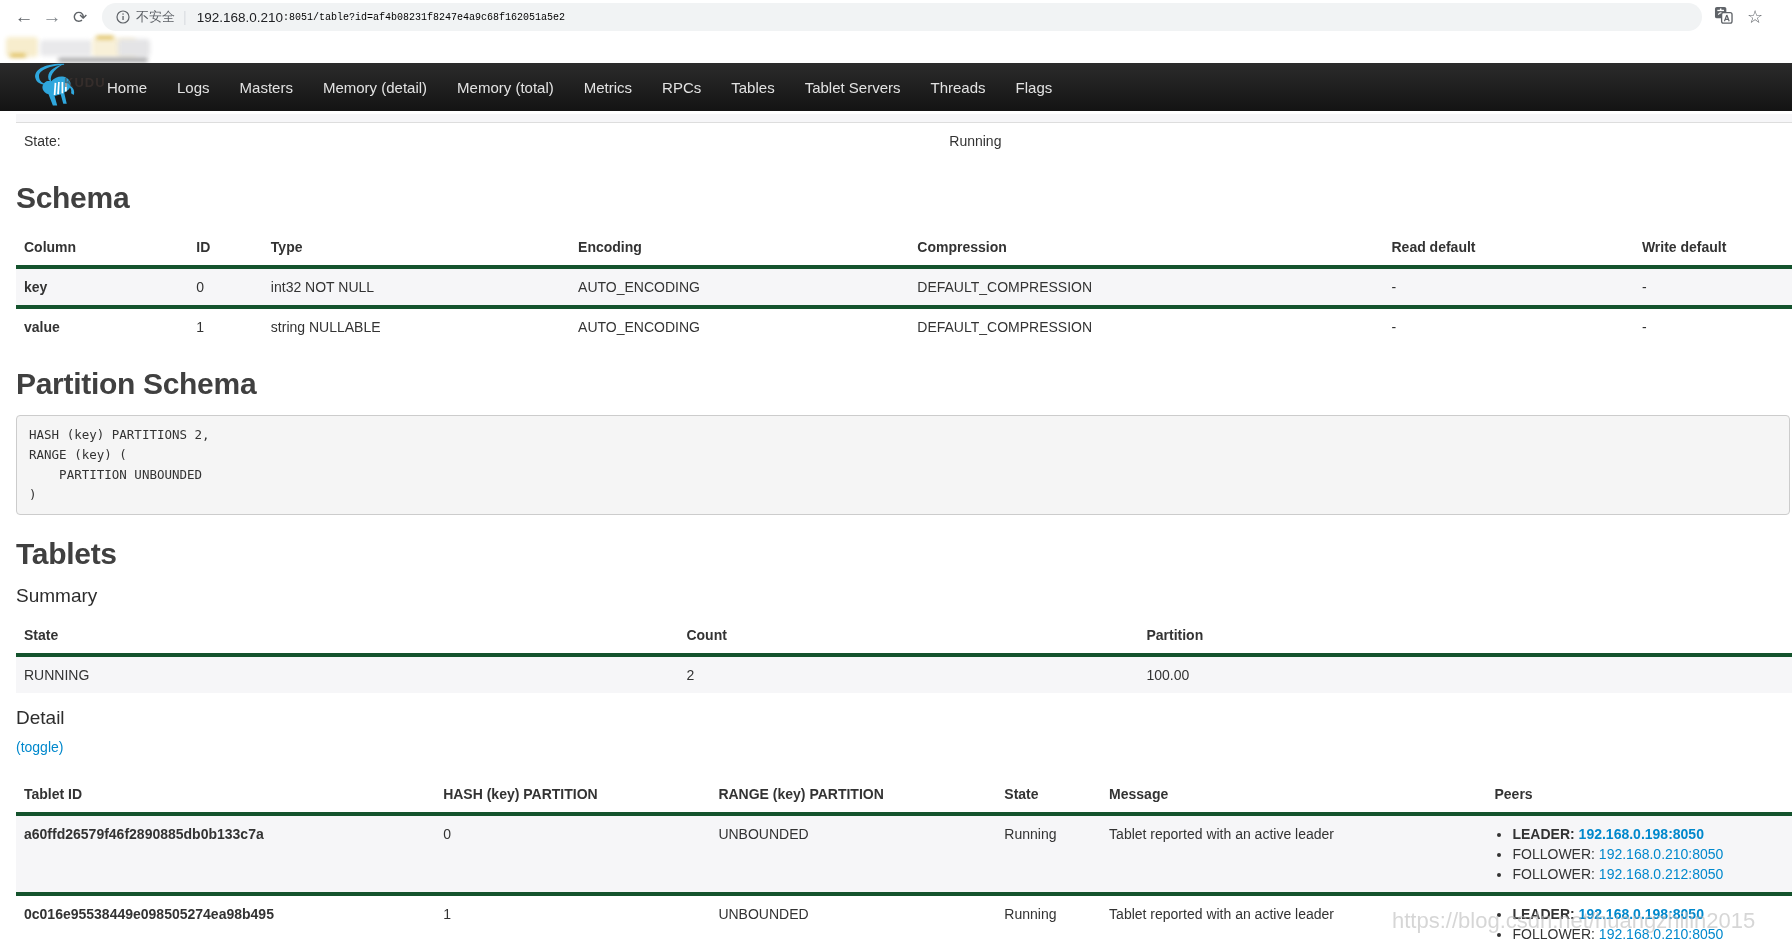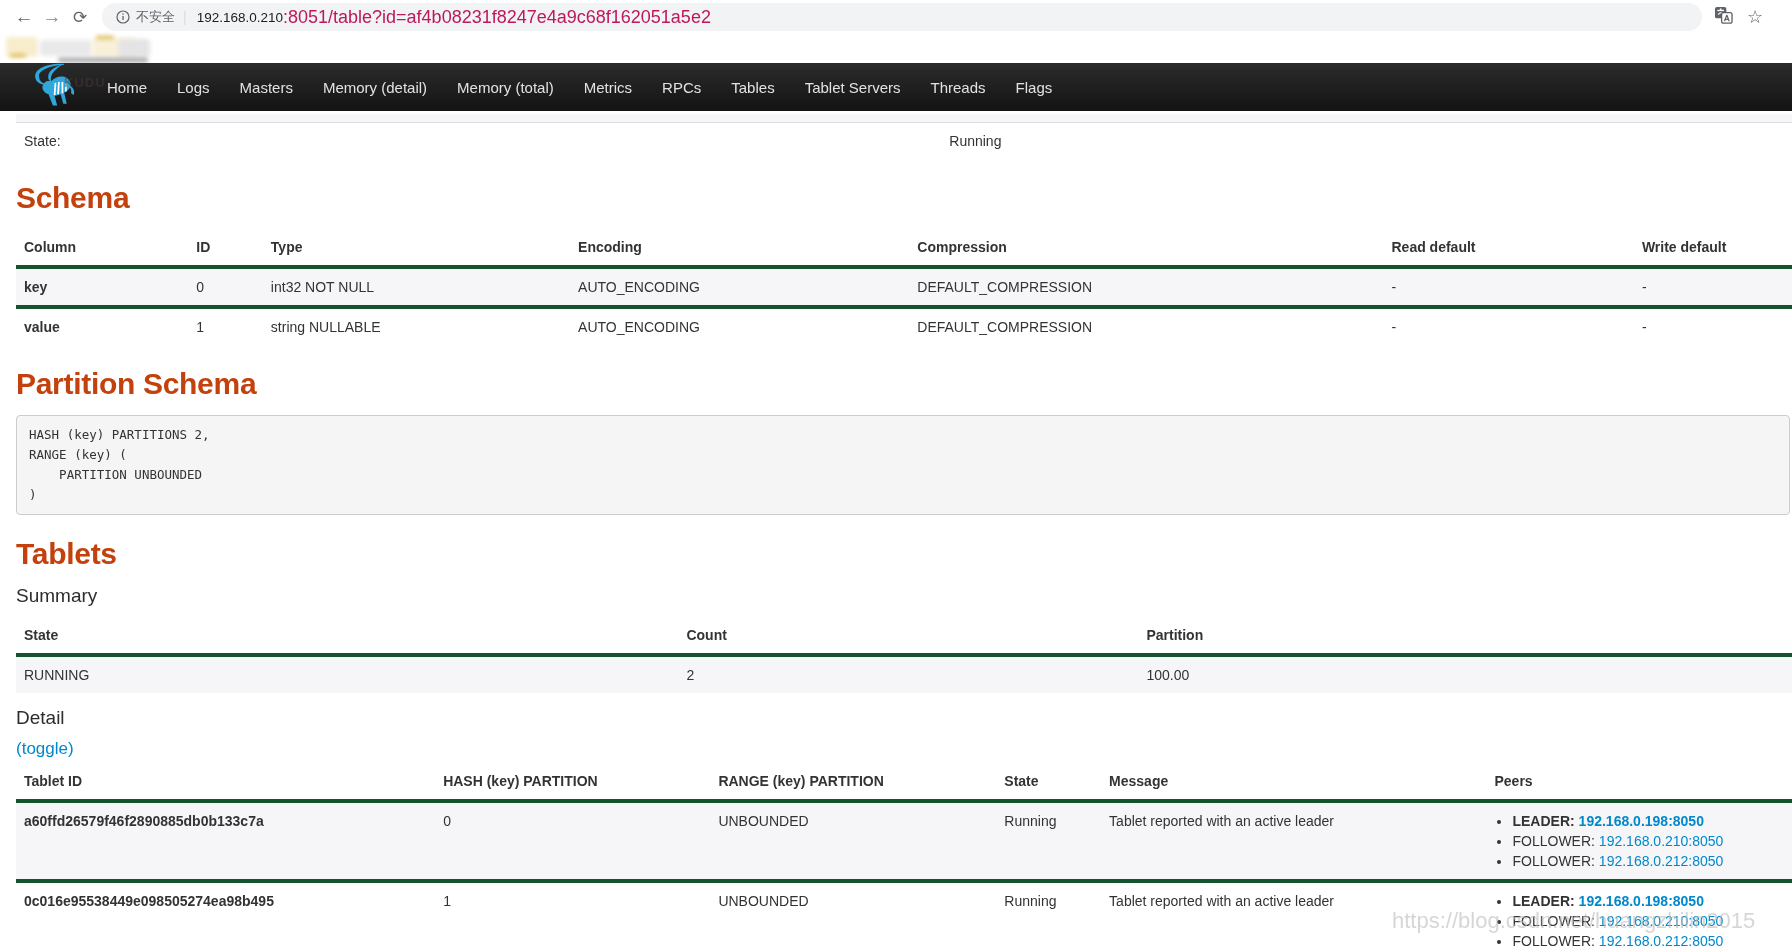--- a/index.html
+++ b/index.html
@@ -9,21 +9,21 @@
   
   .toolbar { height: 34px; background: #fff; display: flex; align-items: center; padding: 0 10px; }
   .nav-btn { width: 28px; height: 28px; display: flex; align-items: center; justify-content: center;
     color: #5f6368; font-size: 19px; border-radius: 50%; cursor: pointer; }
   .nav-btn.fwd { color: #80868b; }
   .omnibox { flex: 0 0 auto; width: 1600px; height: 28px; margin-left: 8px; background: #f1f3f4;
     border-radius: 14px; display: flex; align-items: center; padding: 4px 14px; font-size: 13px; color: #5f6368; }
   .omnibox .sec-label { margin: 0 8px 0 6px; }
   .omnibox .divider { color: #dadce0; margin-right: 10px; font-size: 14px; }
   .omnibox .host { color: #202124; font-size: 13.5px; }
-  .omnibox .rest { color: #be185d; font-size: 18px; }
+  .omnibox .rest { color: #000000; font-size: 10px; font-family: Liberation Mono, monospace; }
   .tb-right { display: flex; align-items: center; margin-left: 12px; gap: 14px; }
   .star { color: #5f6368; font-size: 18px; cursor: pointer; }
 
   .bookmarks { height: 29px; background: #fff; position: relative; }
   .blob { position: absolute; filter: blur(2px); border-radius: 4px; }
 
   
   .navbar { height: 48px; background: linear-gradient(#2b2b2b, #131313); display: flex;
     align-items: center; padding: 0 6px; position: relative; }
   .brand { width: 86px; height: 52px; position: relative; flex: 0 0 auto; }
@@ -39,29 +39,29 @@
   .prev-row-strip { height: 8px; background: #f6f6f8; margin-top: 3px; }
 
   table { border-collapse: collapse; width: 1776px; table-layout: fixed; }
   th, td { text-align: left; padding: 8px; font-size: 14px; line-height: 20px;
     vertical-align: top; border-top: 4px solid #14532d; }
   th { font-weight: bold; border-top: none; }
   tbody tr.striped { background: #f6f6f8; }
   thead th { border-bottom: 1px solid #ddd; }
   .info-table td { border-top: 1px solid #ddd; }
 
-  h2 { font-size: 30px; font-weight: bold; color: #c2410c; margin: 22px 0 14px; letter-spacing: -0.3px; }
+  h2 { font-size: 30px; font-weight: bold; color: #404040; margin: 22px 0 14px; letter-spacing: -0.3px; }
   h3 { font-size: 19px; font-weight: normal; color: #2d2d2d; margin: 14px 0 10px; }
 
   pre.partition-code { background: #f5f5f5; border: 1px solid #ccc; border-radius: 4px;
     width: 1774px; padding: 9px 12px; font-family: "DejaVu Sans Mono", "Liberation Mono", monospace;
     font-size: 12.5px; line-height: 20px; color: #333; white-space: pre; margin-bottom: 19px; }
 
   a.link { color: #0088cc; text-decoration: none; cursor: pointer; }
-  .toggle-line { font-size: 17px; margin: 0 0 4px; }
+  .toggle-line { font-size: 14px; margin: 0 0 21px; }
 
   ul.peers { margin: 0; padding-left: 18px; list-style: disc; }
   ul.peers li { line-height: 20px; color: #333; }
   ul.peers li.leader, ul.peers li.leader a { font-weight: bold; }
 
   .watermark { position: absolute; left: 1392px; top: 908px; font-size: 22px;
     color: rgba(187,187,187,0.6); white-space: nowrap; z-index: 50; pointer-events: none; }
 
   .icon-info { display: inline-flex; }
 </style>

